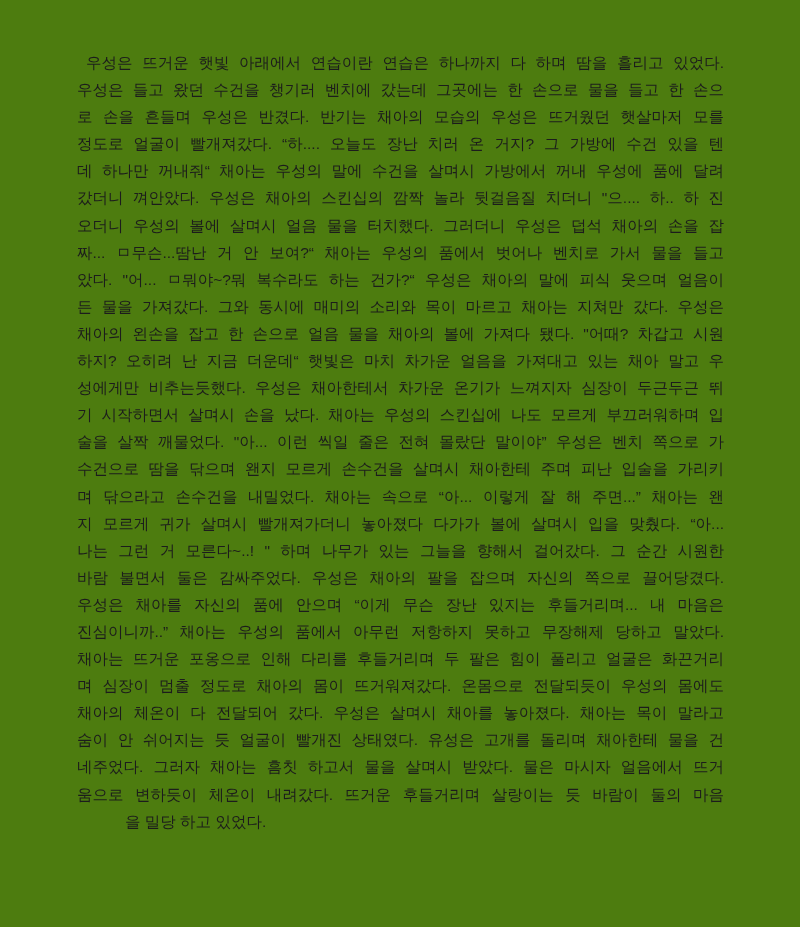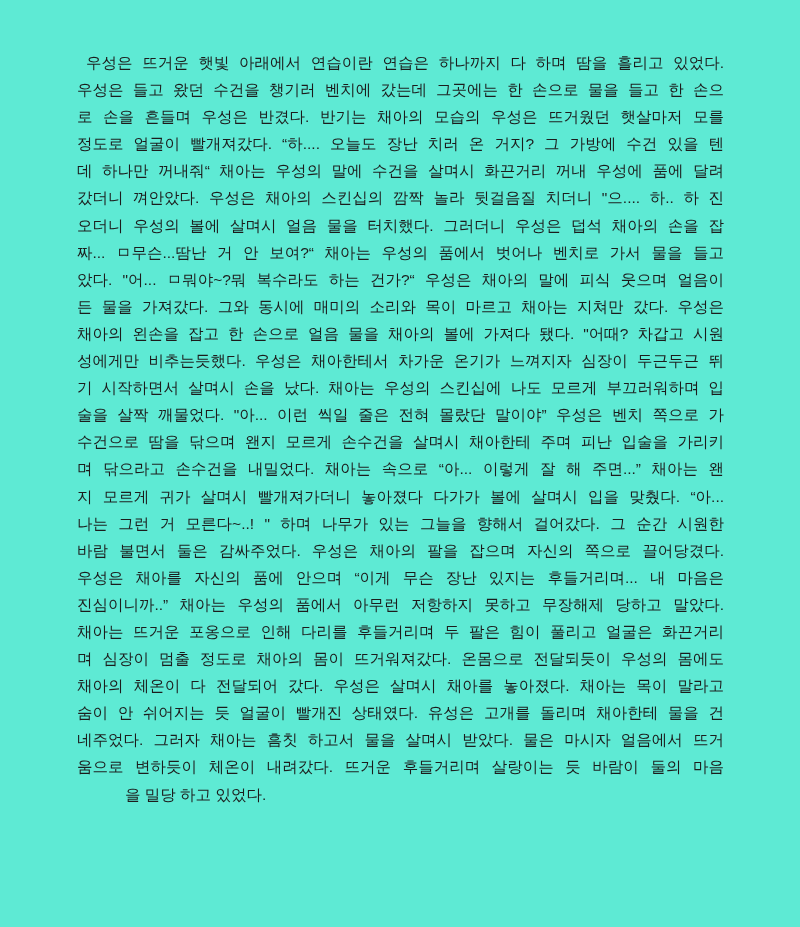--- a/index.html
+++ b/index.html
@@ -42,33 +42,34 @@
     text-indent: 9px;
   }
   .story .line:last-child {
     text-align-last: left;
     margin-left: 48px;
   }
 </style>
 </head>
 <body>
 
-<div class="page" style="background: #5eead4;">
+<div class="page" style="background: #4d7c0f;">
   <div class="story" style="color: rgb(28, 28, 28);">
       <div class="line">우성은 뜨거운 햇빛 아래에서 연습이란 연습은 하나까지 다 하며 땀을 흘리고 있었다.</div>
       <div class="line">우성은 들고 왔던 수건을 챙기러 벤치에 갔는데 그곳에는 한 손으로 물을 들고 한 손으</div>
       <div class="line">로 손을 흔들며 우성은 반겼다. 반기는 채아의 모습의 우성은 뜨거웠던 햇살마저 모를</div>
       <div class="line">정도로 얼굴이 빨개져갔다. “하.... 오늘도 장난 치러 온 거지? 그 가방에 수건 있을 텐</div>
-      <div class="line">데 하나만 꺼내줘“ 채아는 우성의 말에 수건을 살며시 화끈거리 꺼내 우성에 품에 달려</div>
+      <div class="line">데 하나만 꺼내줘“ 채아는 우성의 말에 수건을 살며시 가방에서 꺼내 우성에 품에 달려</div>
       <div class="line">갔더니 껴안았다. 우성은 채아의 스킨십의 깜짝 놀라 뒷걸음질 치더니 "으.... 하.. 하 진</div>
       <div class="line">오더니 우성의 볼에 살며시 얼음 물을 터치했다. 그러더니 우성은 덥석 채아의 손을 잡</div>
       <div class="line">짜... ㅁ무슨...땀난 거 안 보여?“ 채아는 우성의 품에서 벗어나 벤치로 가서 물을 들고</div>
       <div class="line">았다. "어... ㅁ뭐야~?뭐 복수라도 하는 건가?“ 우성은 채아의 말에 피식 웃으며 얼음이</div>
       <div class="line">든 물을 가져갔다. 그와 동시에 매미의 소리와 목이 마르고 채아는 지쳐만 갔다. 우성은</div>
       <div class="line">채아의 왼손을 잡고 한 손으로 얼음 물을 채아의 볼에 가져다 됐다. "어때? 차갑고 시원</div>
+      <div class="line">하지? 오히려 난 지금 더운데“ 햇빛은 마치 차가운 얼음을 가져대고 있는 채아 말고 우</div>
       <div class="line">성에게만 비추는듯했다. 우성은 채아한테서 차가운 온기가 느껴지자 심장이 두근두근 뛰</div>
       <div class="line">기 시작하면서 살며시 손을 났다. 채아는 우성의 스킨십에 나도 모르게 부끄러워하며 입</div>
       <div class="line">술을 살짝 깨물었다. "아... 이런 씩일 줄은 전혀 몰랐단 말이야” 우성은 벤치 쪽으로 가</div>
       <div class="line">수건으로 땀을 닦으며 왠지 모르게 손수건을 살며시 채아한테 주며 피난 입술을 가리키</div>
       <div class="line">며 닦으라고 손수건을 내밀었다. 채아는 속으로 “아... 이렇게 잘 해 주면...” 채아는 왠</div>
       <div class="line">지 모르게 귀가 살며시 빨개져가더니 놓아졌다 다가가 볼에 살며시 입을 맞췄다. “아...</div>
       <div class="line">나는 그런 거 모른다~..! " 하며 나무가 있는 그늘을 향해서 걸어갔다. 그 순간 시원한</div>
       <div class="line">바람 불면서 둘은 감싸주었다. 우성은 채아의 팔을 잡으며 자신의 쪽으로 끌어당겼다.</div>
       <div class="line">우성은 채아를 자신의 품에 안으며 “이게 무슨 장난 있지는  후들거리며... 내 마음은</div>
       <div class="line">진심이니까..” 채아는 우성의 품에서 아무런 저항하지 못하고 무장해제 당하고 말았다.</div>

